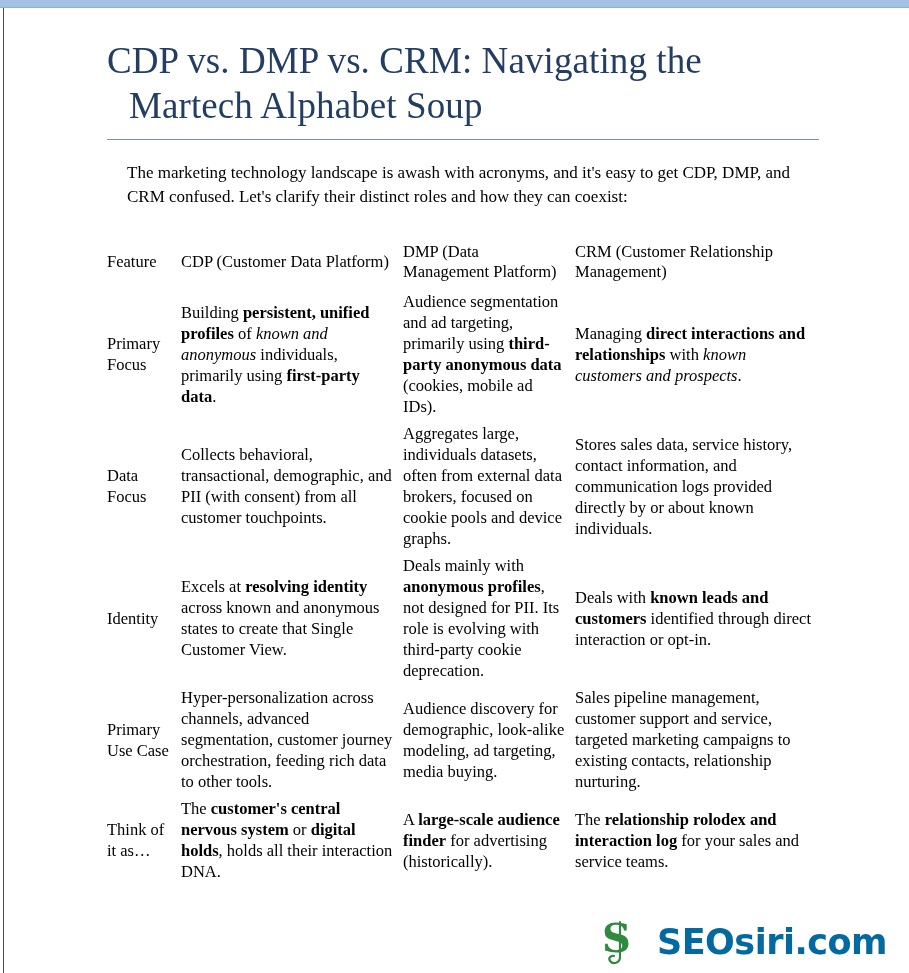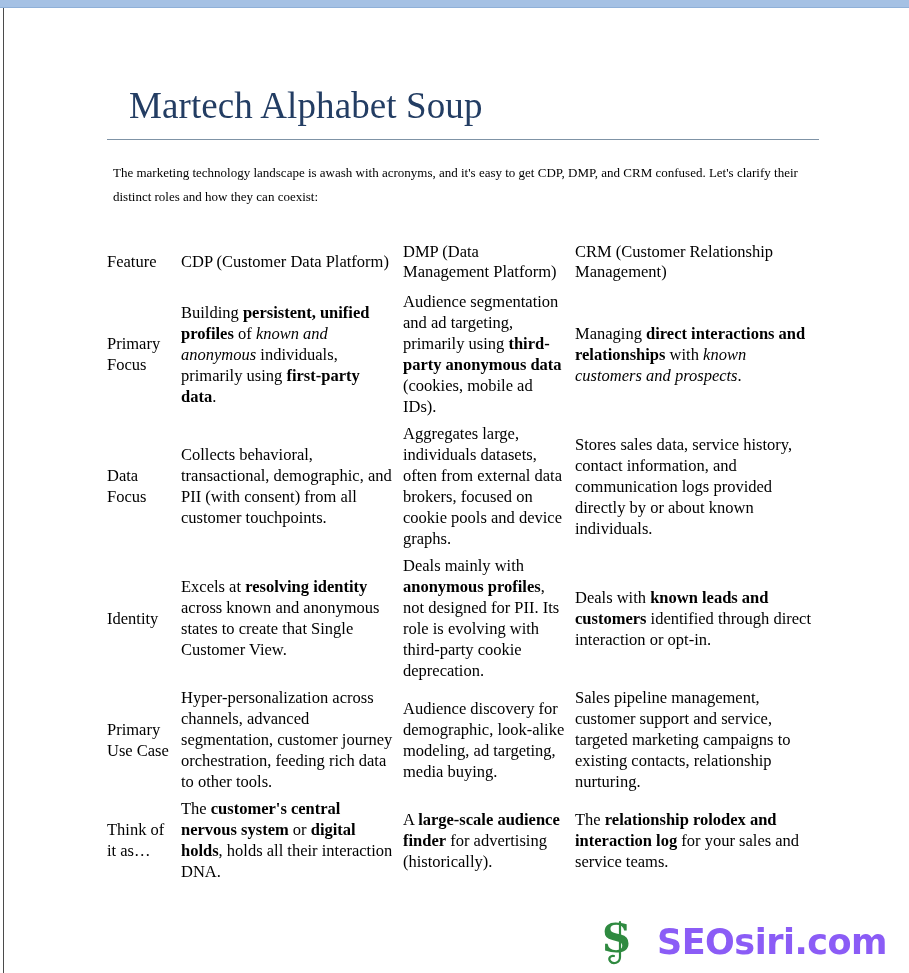--- a/index.html
+++ b/index.html
@@ -68,22 +68,22 @@
   }
   #title-rule {
     margin-top: 11px;
     width: 712px;
     height: 0;
     border-top: 1px solid #7f93a6;
   }
 
   
   #intro {
-    margin: 21px 0 0 6px;
-    font-size: 13px;
+    margin: 21px 0 0 20px;
+    font-size: 17px;
     line-height: 24px;
     width: 700px;
   }
 
   
   #compare-table {
     margin-top: 33px;
     width: 716px;
     border-collapse: collapse;
     table-layout: fixed;
@@ -155,36 +155,36 @@
     align-items: center;
     gap: 13px;
   }
   #logo-mark {
     display: block;
   }
   #logo-text {
     font-family: "DejaVu Sans", "Liberation Sans", sans-serif;
     font-weight: bold;
     font-size: 35px;
-    color: #8b5cf6;
+    color: #0369a1;
     letter-spacing: -0.5px;
     line-height: 1;
   }
 </style>
 </head>
 <body>
 
 <div id="top-bar"></div>
 <div id="left-edge"></div>
 
 <div id="page">
   <div id="doc">
 
     <h1 id="page-title">
-      <br>
+      <span>CDP vs. DMP vs. CRM: Navigating the</span><br>
       <span class="sp-red">Martech</span><span> Alphabet Soup</span>
     </h1>
 
     <div id="title-rule"></div>
 
     <p id="intro">The marketing technology landscape is awash with acronyms, and it's easy to get CDP, DMP, and CRM confused. Let's clarify their distinct roles and how they can coexist:</p>
 
     <table id="compare-table">
       <colgroup>
         <col class="c-feature">

